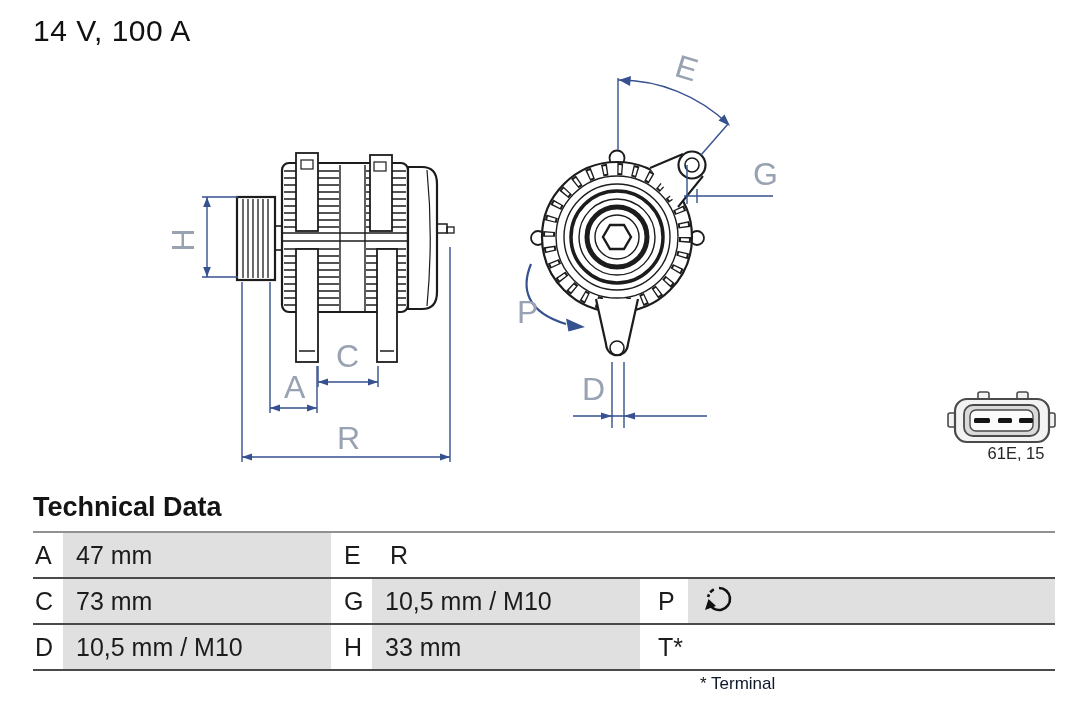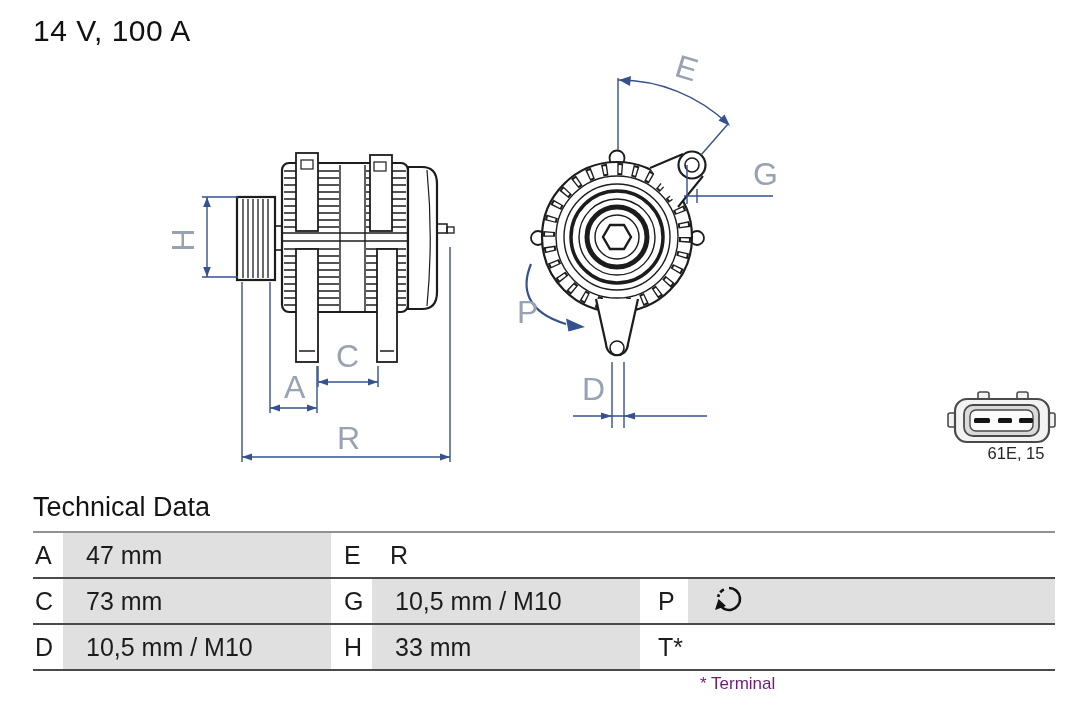--- a/index.html
+++ b/index.html
@@ -9,43 +9,43 @@
   }
   .product-title {
     position:absolute; left:33px; top:14px;
     font-size:30px; color:#111; letter-spacing:0.5px;
   }
   .drawing { position:absolute; left:0; top:0; }
   .drawing text { font-family:"Liberation Sans", sans-serif; }
   .dimlab { fill:#98a2b2; font-size:32px; }
   .tech-heading {
     position:absolute; left:33px; top:492px;
-    font-size:27px; font-weight:normal; color:#141414;
+    font-size:27px; font-weight:bold; color:#141414;
   }
   .tech-table {
     position:absolute; left:33px; top:531px; width:1022px;
     border-top:2px solid #919191;
   }
   .t-row {
     display:grid;
     grid-template-columns:30px 268px 41px 268px 48px 367px;
     border-bottom:2px solid #4a4a4a;
   }
   .t-row > div {
     height:44px; line-height:44px; font-size:25px; color:#1c1c1c;
     white-space:nowrap; overflow:hidden;
   }
-  .v { background:#e0e0e0; padding-left:23px; }
+  .v { background:#e0e0e0; padding-left:13px; }
   .k1 { padding-left:2px; }
   .k2 { padding-left:13px; }
   .k3 { padding-left:18px; }
   .v svg { vertical-align:middle; margin-top:-5px; }
   .foot {
     position:absolute; left:700px; top:674px;
-    font-size:17px; color:#701a75;
+    font-size:17px; color:#0f172a;
   }
 </style>
 </head>
 <body>
 
 <div class="page">
 
   <div class="product-title">14 V, 100 A</div>
 
   <svg class="drawing" width="1080" height="492" viewBox="0 0 1080 492">

